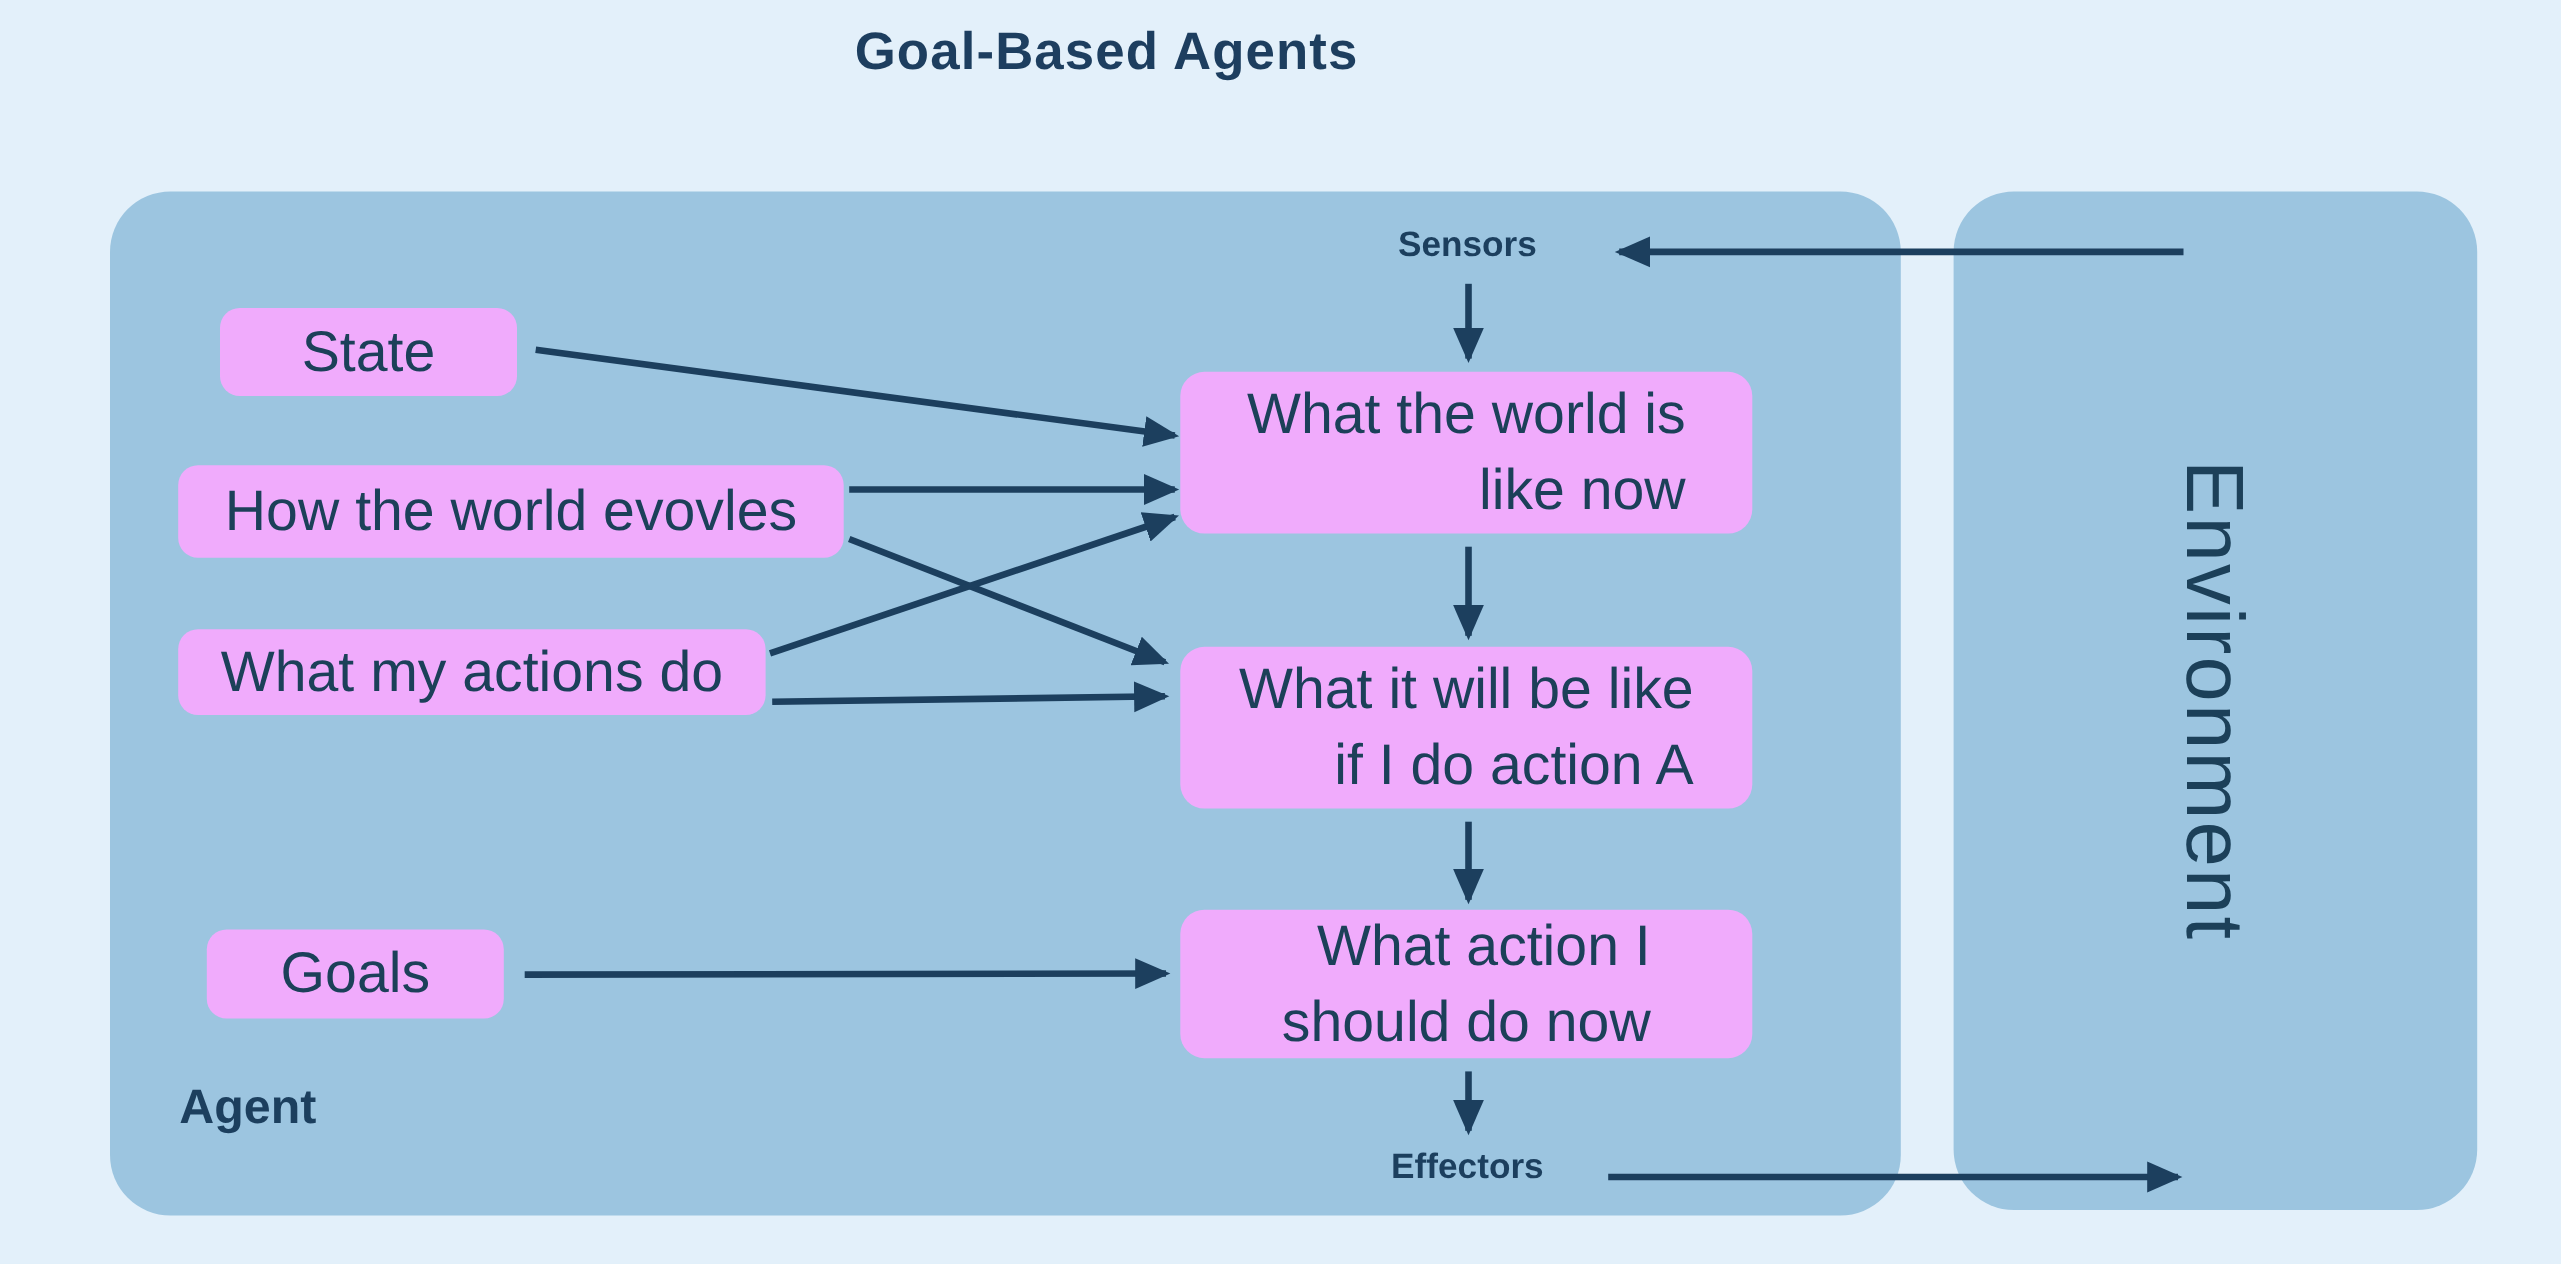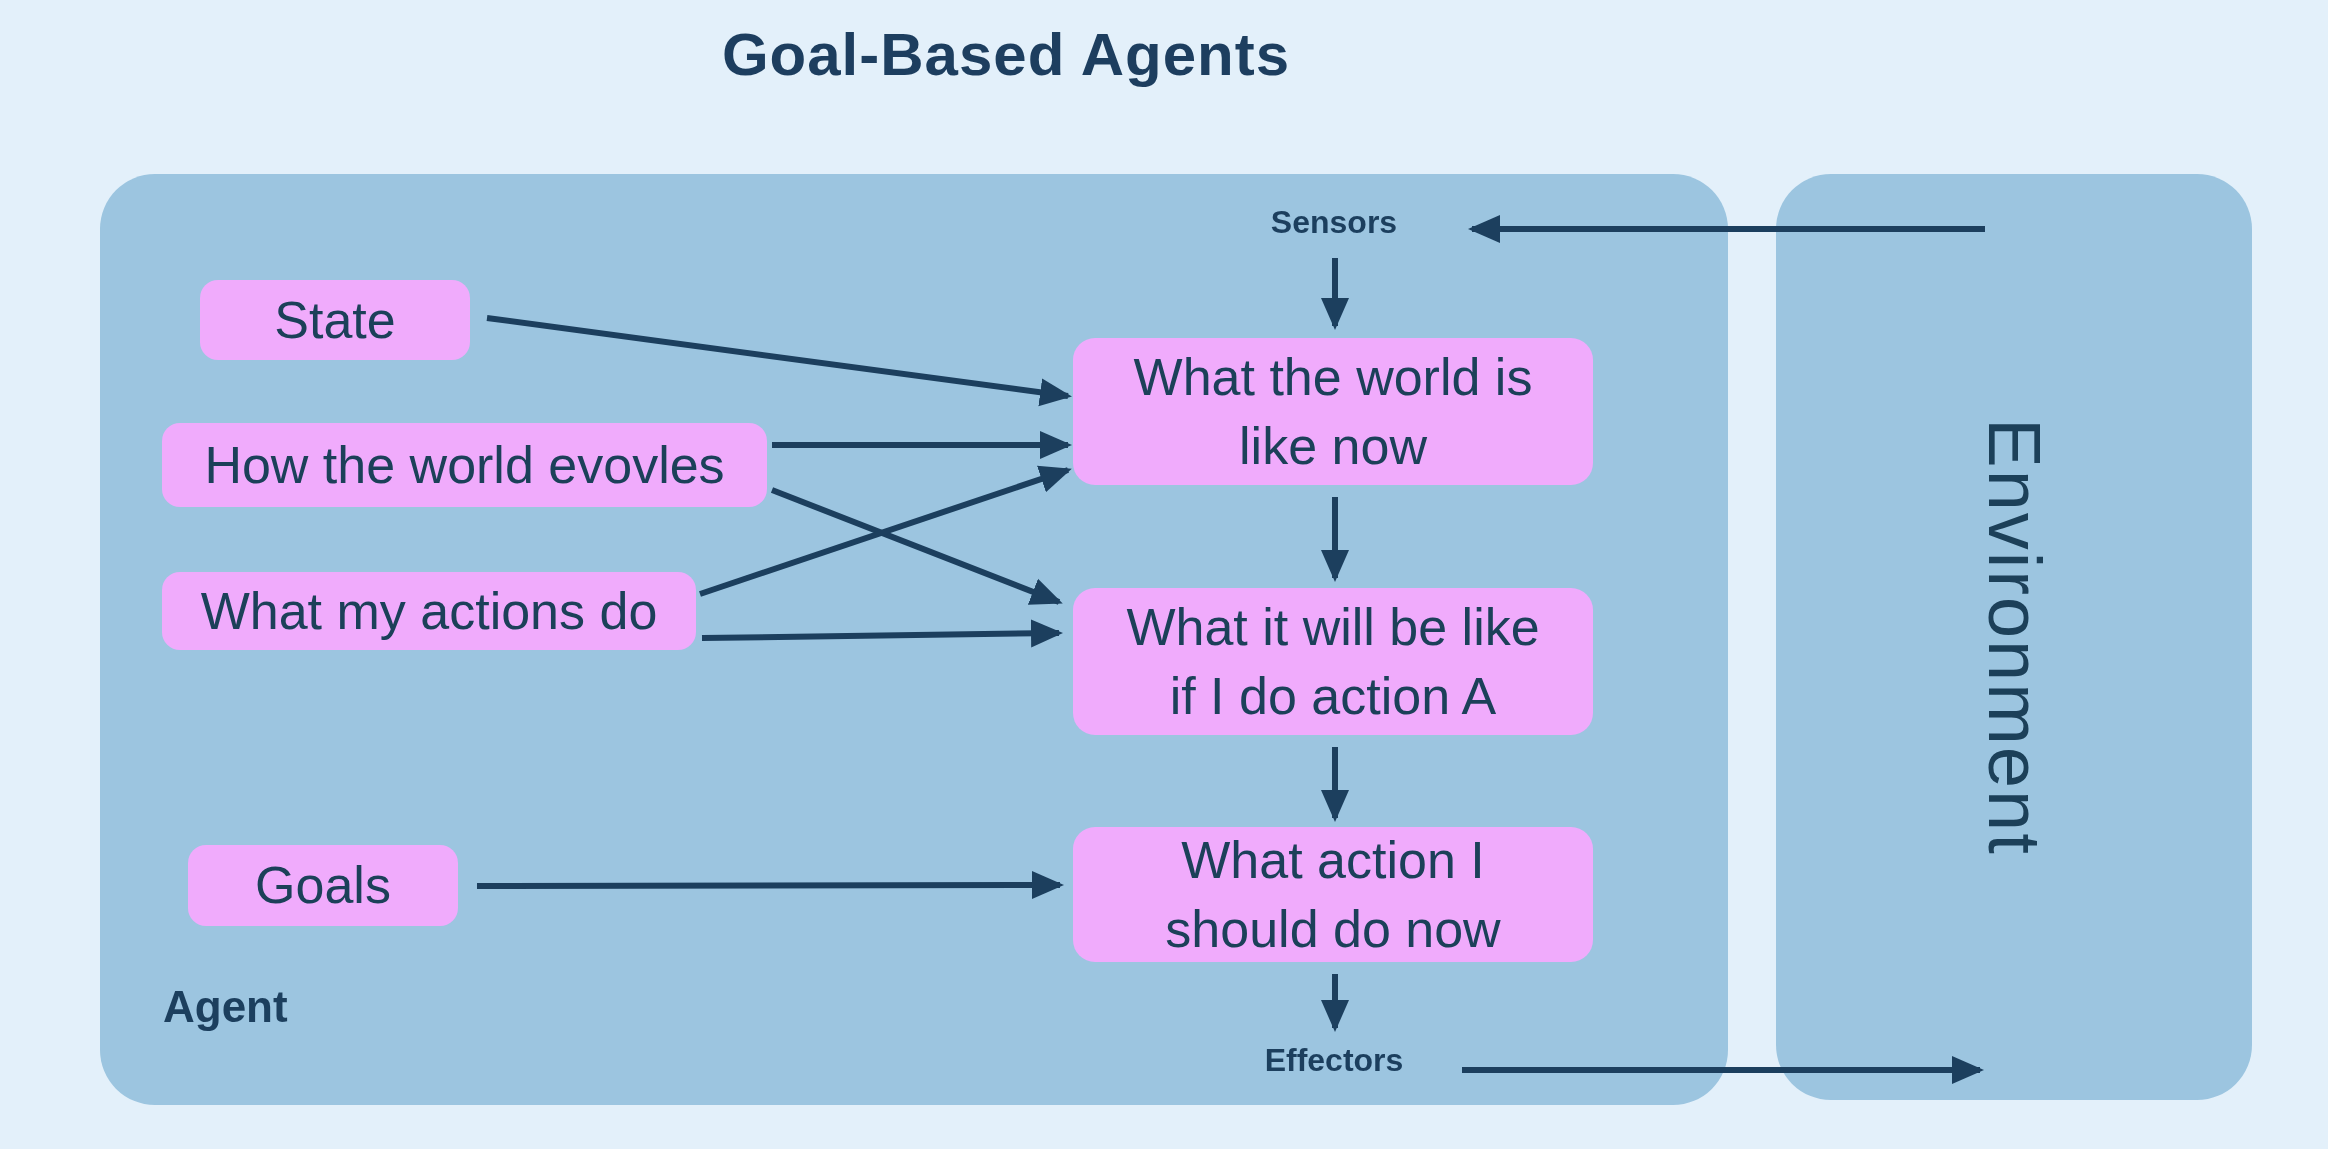--- a/index.html
+++ b/index.html
@@ -9,21 +9,21 @@
     height: 1149px;
     background: #e3f0fa;
     font-family: "Liberation Sans", "DejaVu Sans", sans-serif;
     color: #1c3f5e;
     overflow: hidden;
   }
   .title {
     position: absolute;
     left: 0; top: 20px; width: 2012px;
     text-align: center;
-    font-size: 60px;
+    font-size: 48px;
     font-weight: 800;
     letter-spacing: 1px;
     color: #1d3e5f;
   }
   .container {
     position: absolute;
     background: #9cc5e0;
     border-radius: 55px;
     z-index: 1;
   }
@@ -46,21 +46,21 @@
     display: flex;
     align-items: center;
     justify-content: center;
     text-align: center;
     font-size: 52px;
     line-height: 1.32;
     white-space: pre-line;
     color: #1c4059;
     z-index: 2;
   }
-  .node.big { border-radius: 22px; }
+  .node.big { border-radius: 22px; text-align: right; }
   .io-label {
     position: absolute;
     font-size: 32px;
     font-weight: bold;
     text-align: center;
     z-index: 2;
     color: #1c3f5e;
   }
   .agent-label {
     position: absolute;

